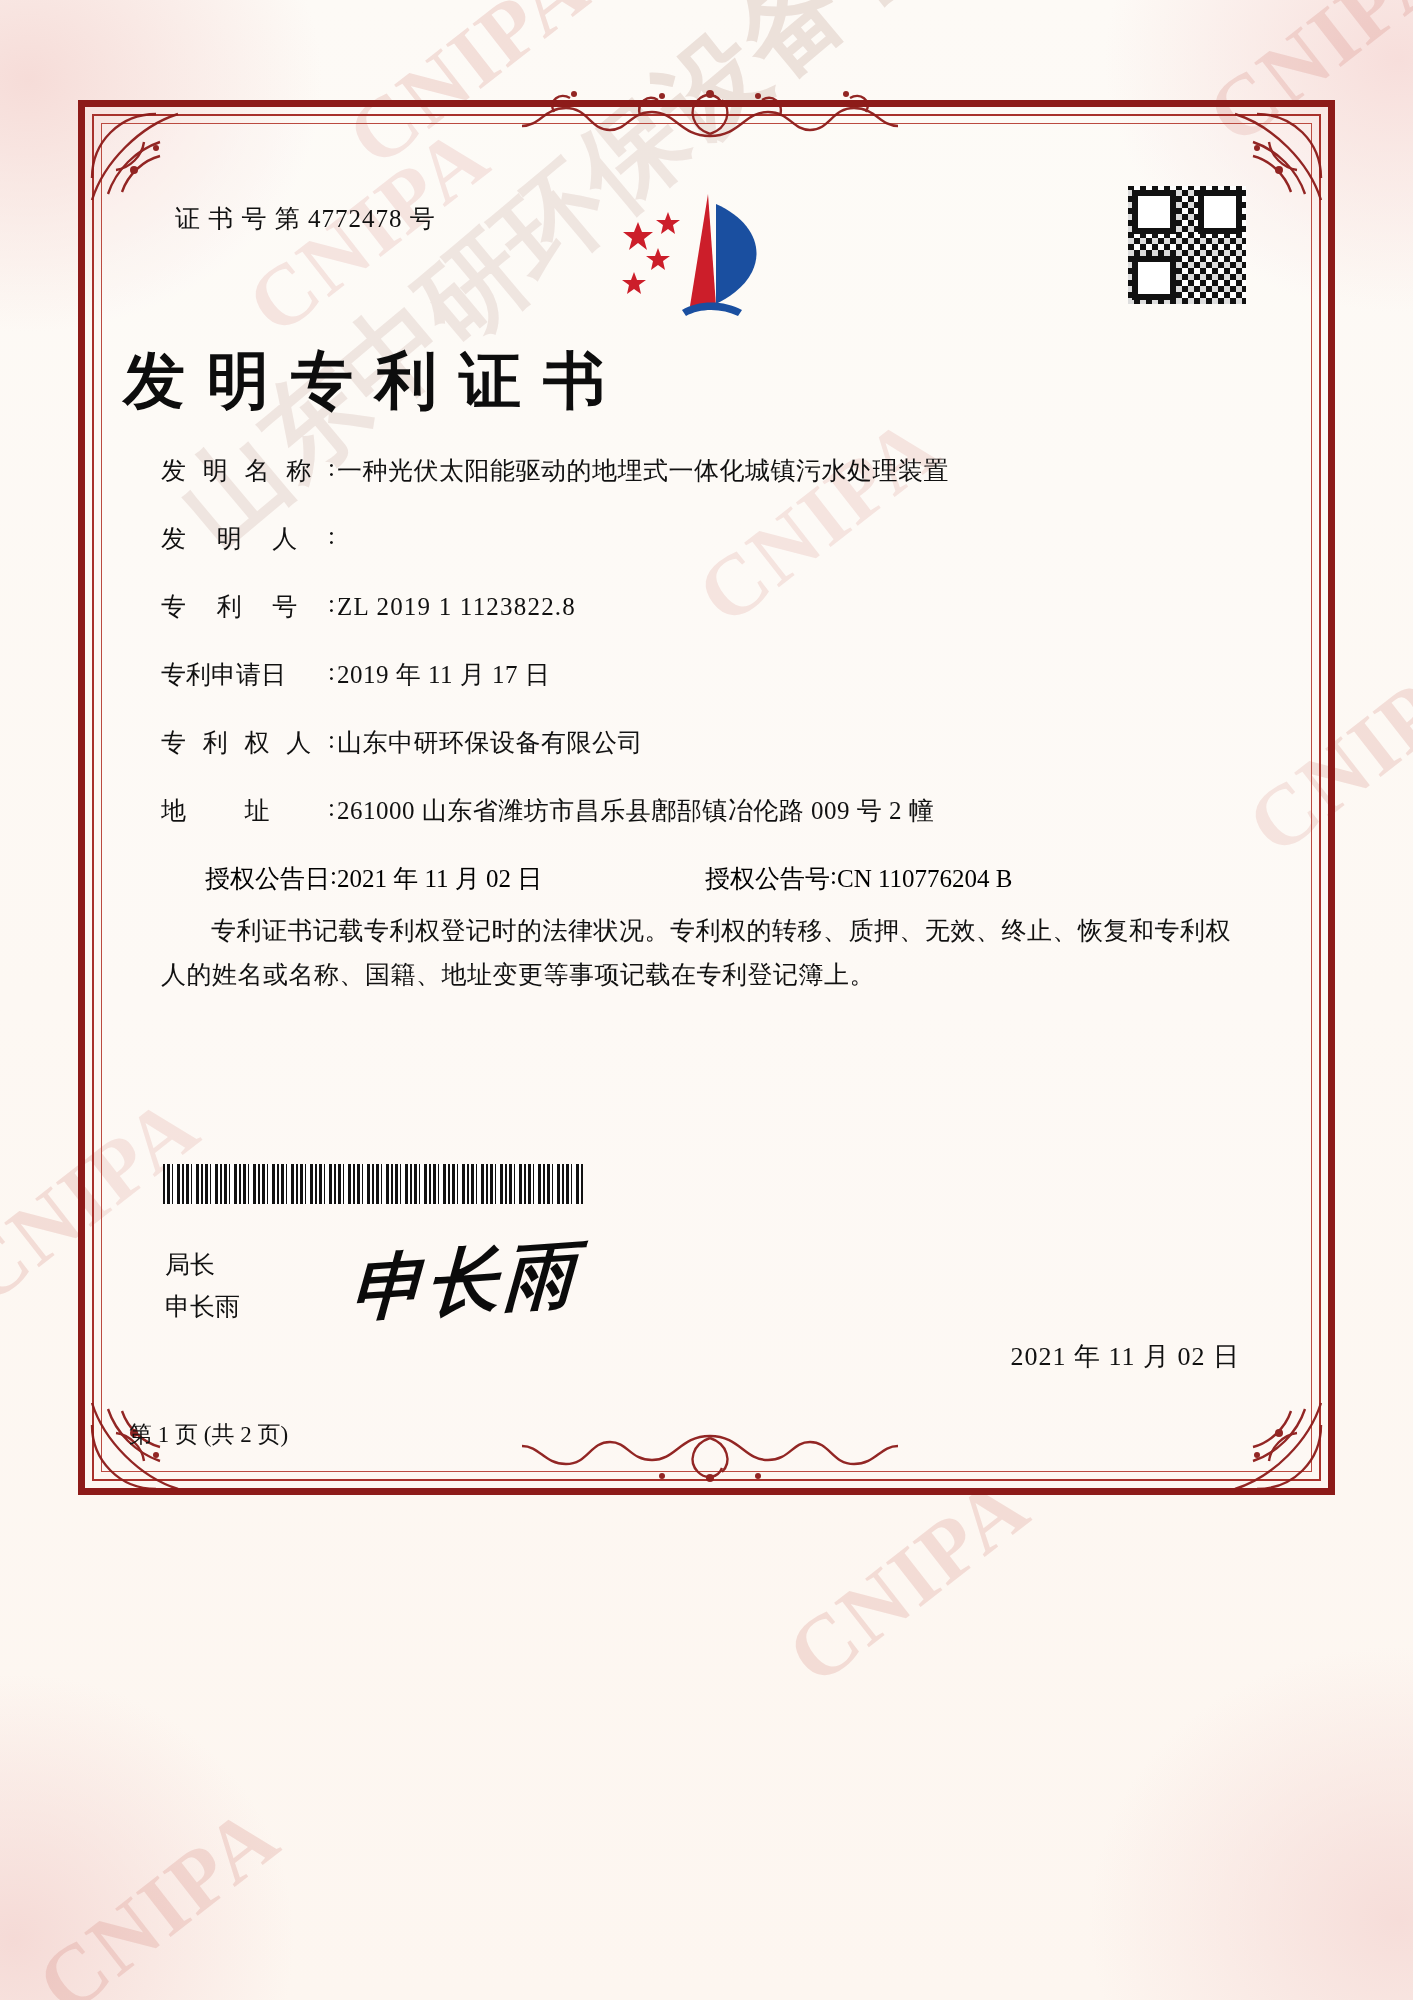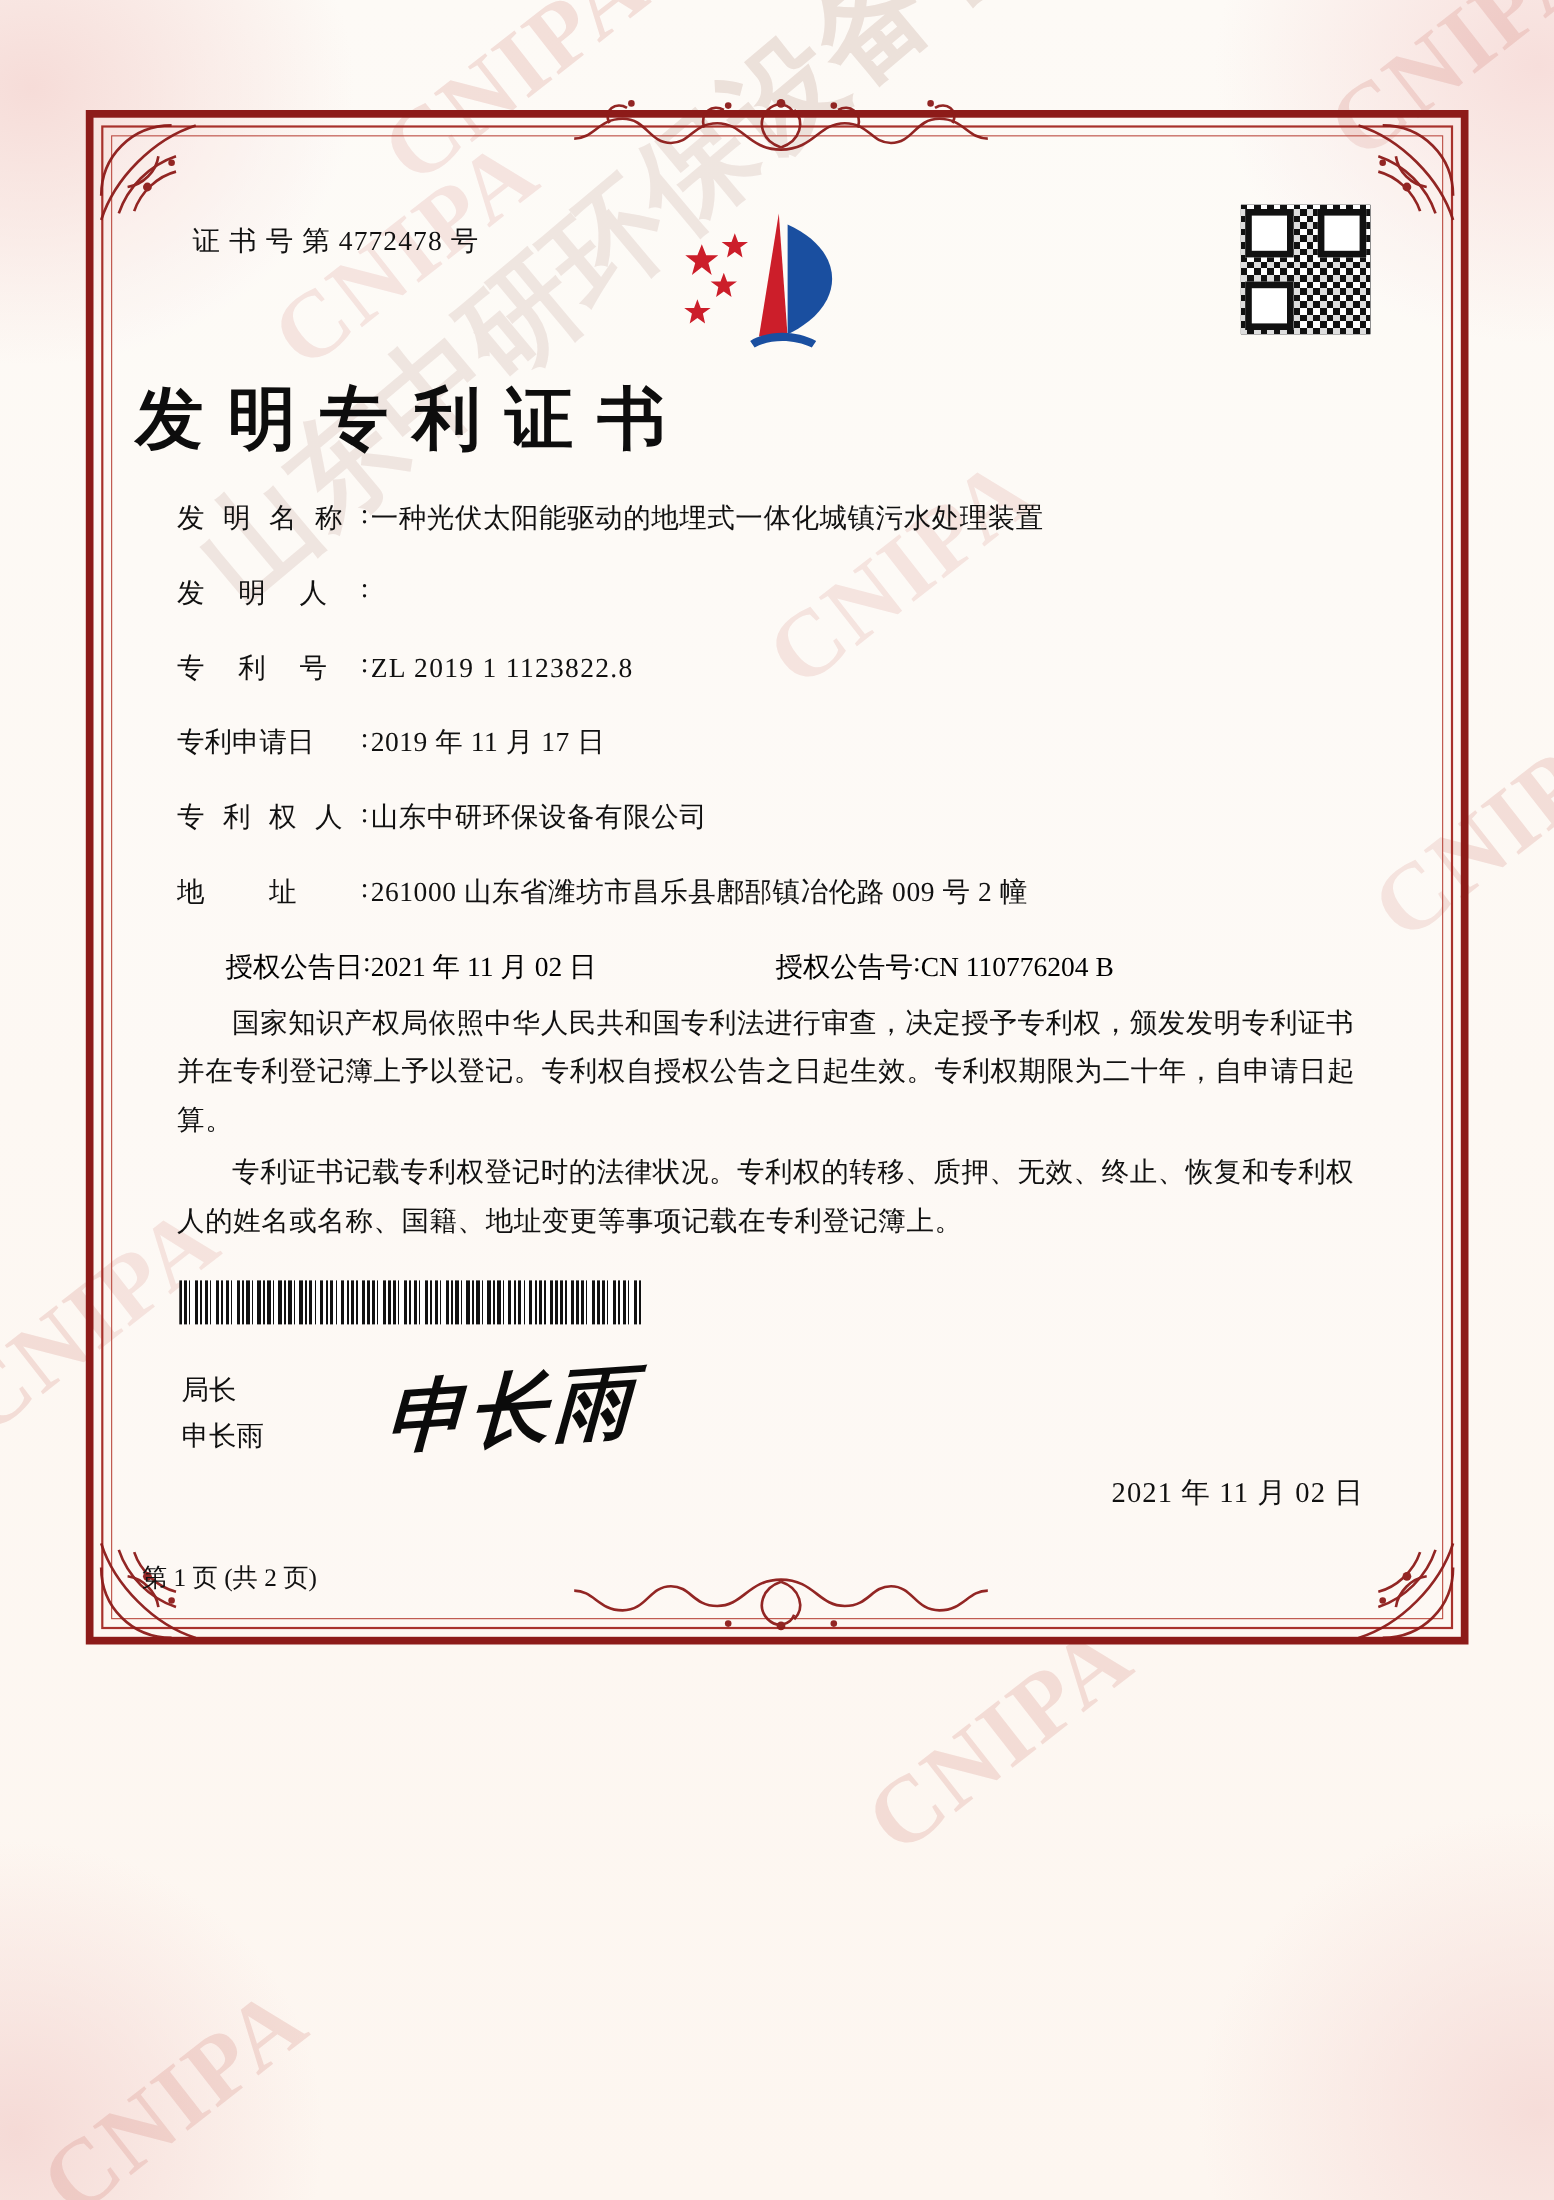--- a/index.html
+++ b/index.html
@@ -501,21 +501,20 @@
           <span class="lbl">
             <span>授权公告号</span>
               <span class="colon">:</span>
           </span>
           <span class="val mono">CN 110776204 B</span>
         </span>
       </div>
     </div>
 
     <div class="paras">
-      <p class="para">国家知识产权局依照中华人民共和国专利法进行审查，决定授予专利权，颁发发明专利证书并在专利登记簿上予以登记。专利权自授权公告之日起生效。专利权期限为二十年，自申请日起算。</p>
       <p class="para">专利证书记载专利权登记时的法律状况。专利权的转移、质押、无效、终止、恢复和专利权人的姓名或名称、国籍、地址变更等事项记载在专利登记簿上。</p>
     </div>
 
     <div class="barcode"></div>
 
     <div class="sig-block">
       <div>局长</div>
       <div>申长雨</div>
     </div>
     <div class="signature">申长雨</div>

